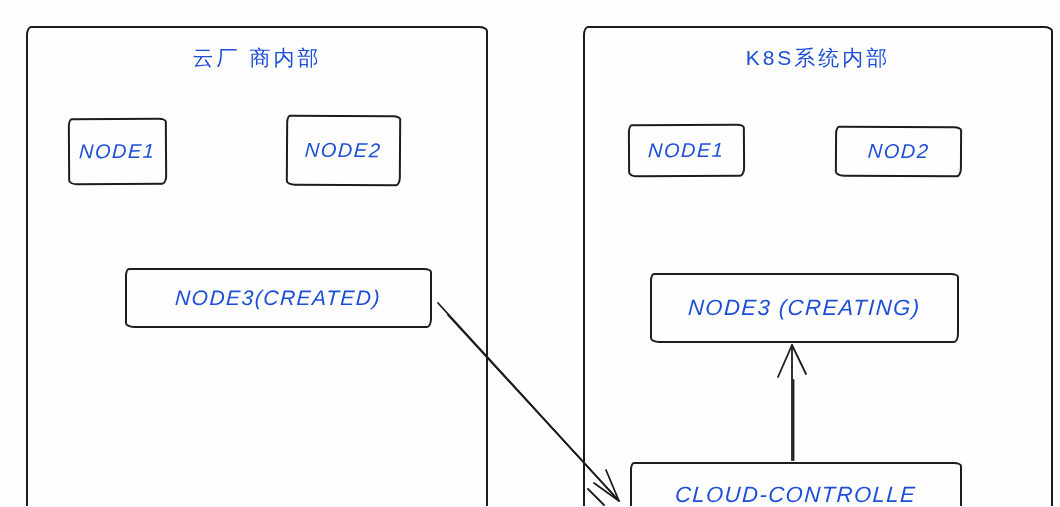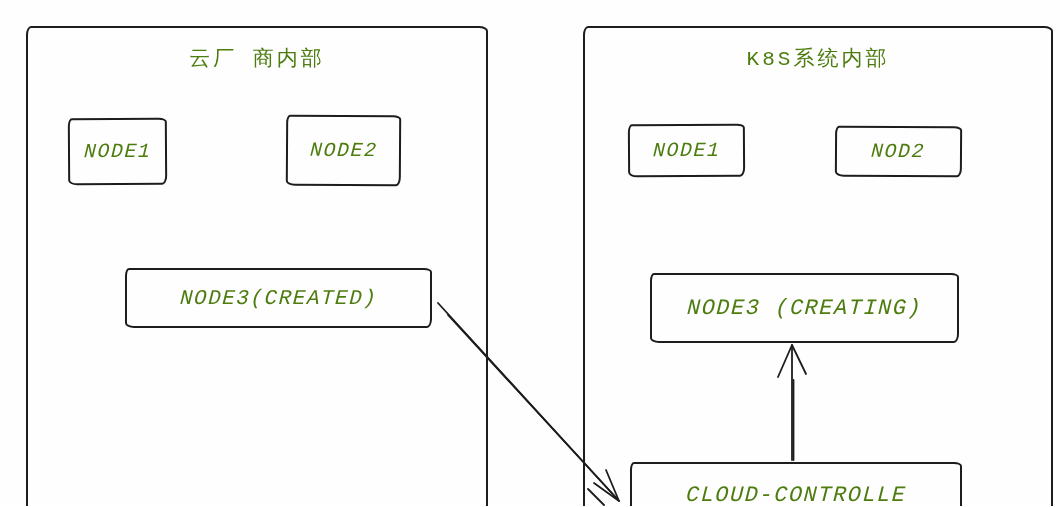--- a/index.html
+++ b/index.html
@@ -6,22 +6,22 @@
     margin: 0;
     padding: 0;
     background: #ffffff;
   }
   #canvas {
     position: relative;
     width: 1060px;
     height: 506px;
     overflow: hidden;
     background: #fefefe;
-    font-family: Liberation Mono, monospace;
-    color: #4d7c0f;
+    font-family: Liberation Sans, sans-serif;
+    color: #1d4ed8;
   }
   .panel {
     position: absolute;
     border: 2.5px solid #1d1d1d;
     border-radius: 5px 9px 6px 10px / 9px 5px 10px 6px;
     background: transparent;
   }
   .panel-title {
     margin-top: 16px;
     text-align: center;

